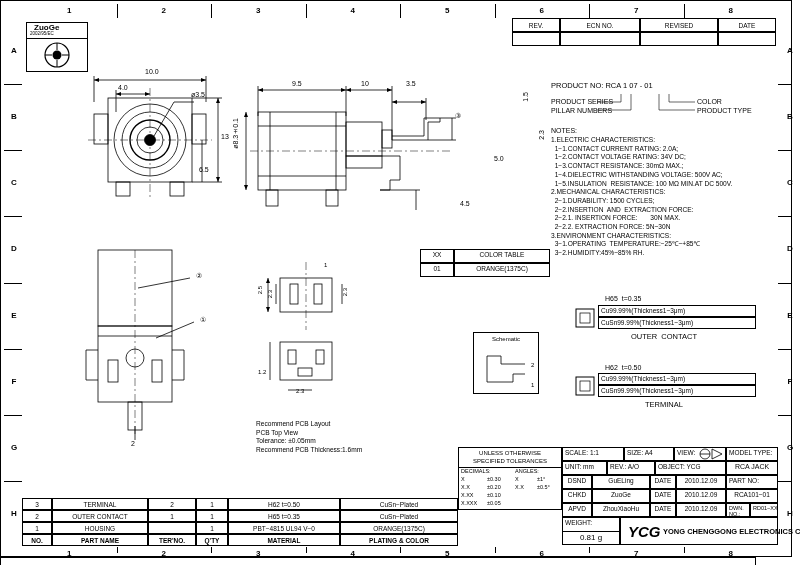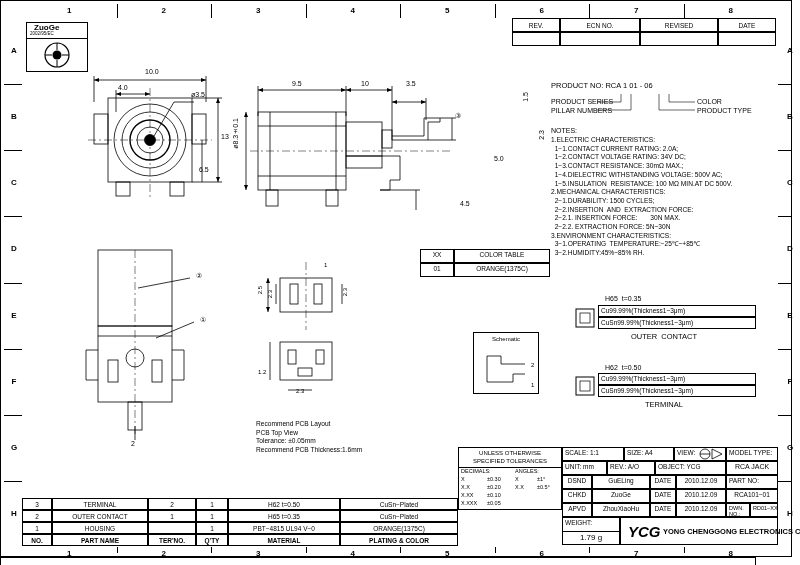--- a/index.html
+++ b/index.html
@@ -290,21 +290,21 @@
   <svg width="66" height="44" style="left:473px;top:348px;">
     <g stroke="#000" fill="none" stroke-width="0.8">
       <path d="M14,8 L14,34 L40,34 L40,26 L52,26"></path>
       <path d="M28,8 L28,16 L52,16"></path>
       <path d="M14,8 L28,8"></path>
     </g>
   </svg>
   <div class="txt tiny" style="left:531px;top:362px;">2</div>
   <div class="txt tiny" style="left:531px;top:382px;">1</div>
 
-  <div class="txt" style="left:551px;top:82px;font-size:7.5px;">PRODUCT NO: RCA 1 01 - 06</div>
+  <div class="txt" style="left:551px;top:82px;font-size:7.5px;">PRODUCT NO: RCA 1 07 - 01</div>
   <svg width="200" height="32" style="left:551px;top:92px;">
     <g stroke="#000" fill="none" stroke-width="0.6">
       <line x1="70" y1="2" x2="70" y2="10"></line>
         <line x1="70" y1="10" x2="46" y2="10"></line>
       <line x1="80" y1="2" x2="80" y2="18"></line>
         <line x1="80" y1="18" x2="46" y2="18"></line>
       <line x1="118" y1="2" x2="118" y2="10"></line>
         <line x1="118" y1="10" x2="144" y2="10"></line>
       <line x1="108" y1="2" x2="108" y2="18"></line>
         <line x1="108" y1="18" x2="144" y2="18"></line>
@@ -404,21 +404,21 @@
       <div class="cell cc" style="left:650px;top:503px;width:26px;height:14px;">DATE</div>
       <div class="cell cc" style="left:676px;top:503px;width:50px;height:14px;">2010.12.09</div>
       <div class="cell" style="left:726px;top:503px;width:24px;height:14px;font-size:5.5px;">DWN. NO.:</div>
       <div class="cell cc" style="left:750px;top:503px;width:28px;height:14px;font-size:5.5px;">RD01−XXX</div>
     </div>
 
   <div class="cell" style="left:726px;top:475px;width:52px;height:14px;">PART NO:</div>
   <div class="cell cc" style="left:726px;top:489px;width:52px;height:14px;">RCA101−01</div>
 
   <div class="cell" style="left:562px;top:517px;width:58px;height:28px;">WEIGHT:</div>
-  <div class="cell cc" style="left:562px;top:531px;width:58px;height:14px;font-size:8px;">1.79 g</div>
+  <div class="cell cc" style="left:562px;top:531px;width:58px;height:14px;font-size:8px;">0.81 g</div>
   <div class="cell cc" style="left:620px;top:517px;width:158px;height:28px;"></div>
   <div class="txt bold" style="left:628px;top:524px;font-size:15px;font-style:italic;">YCG</div>
   <div class="txt bold" style="left:663px;top:528px;font-size:7.5px;">YONG CHENGGONG ELECTRONICS CO., LTD.</div>
 
   <div id="bom-table">
       <div class="cell cc" style="left:22px;top:498px;width:30px;height:12px;line-height:10px;">3</div>
       <div class="cell cc" style="left:52px;top:498px;width:96px;height:12px;line-height:10px;">TERMINAL</div>
       <div class="cell cc" style="left:148px;top:498px;width:48px;height:12px;line-height:10px;">2</div>
       <div class="cell cc" style="left:196px;top:498px;width:32px;height:12px;line-height:10px;">1</div>
       <div class="cell cc" style="left:228px;top:498px;width:112px;height:12px;line-height:10px;">H62  t=0.50</div>

